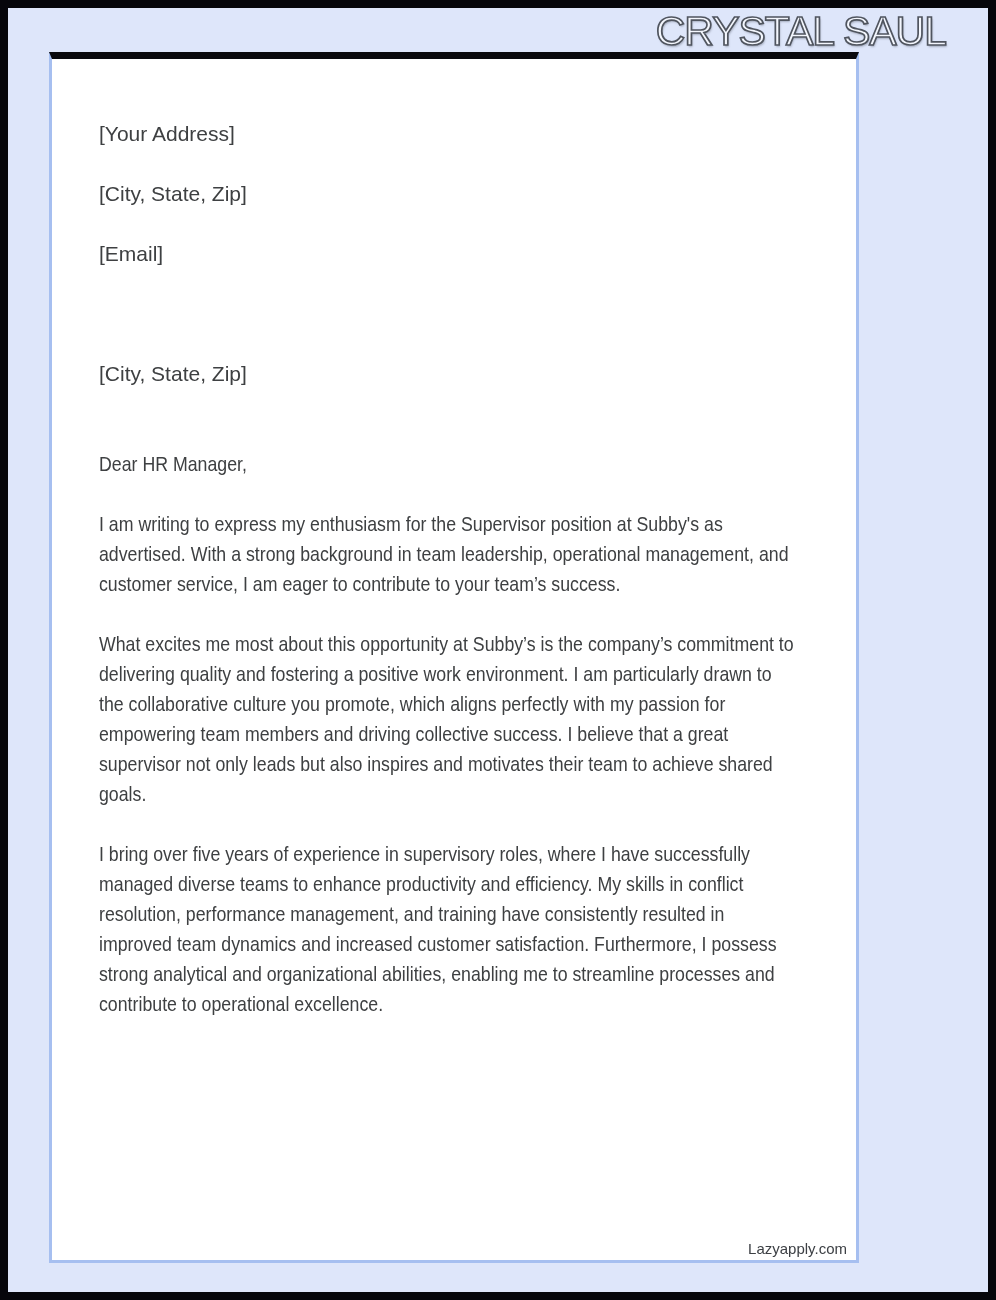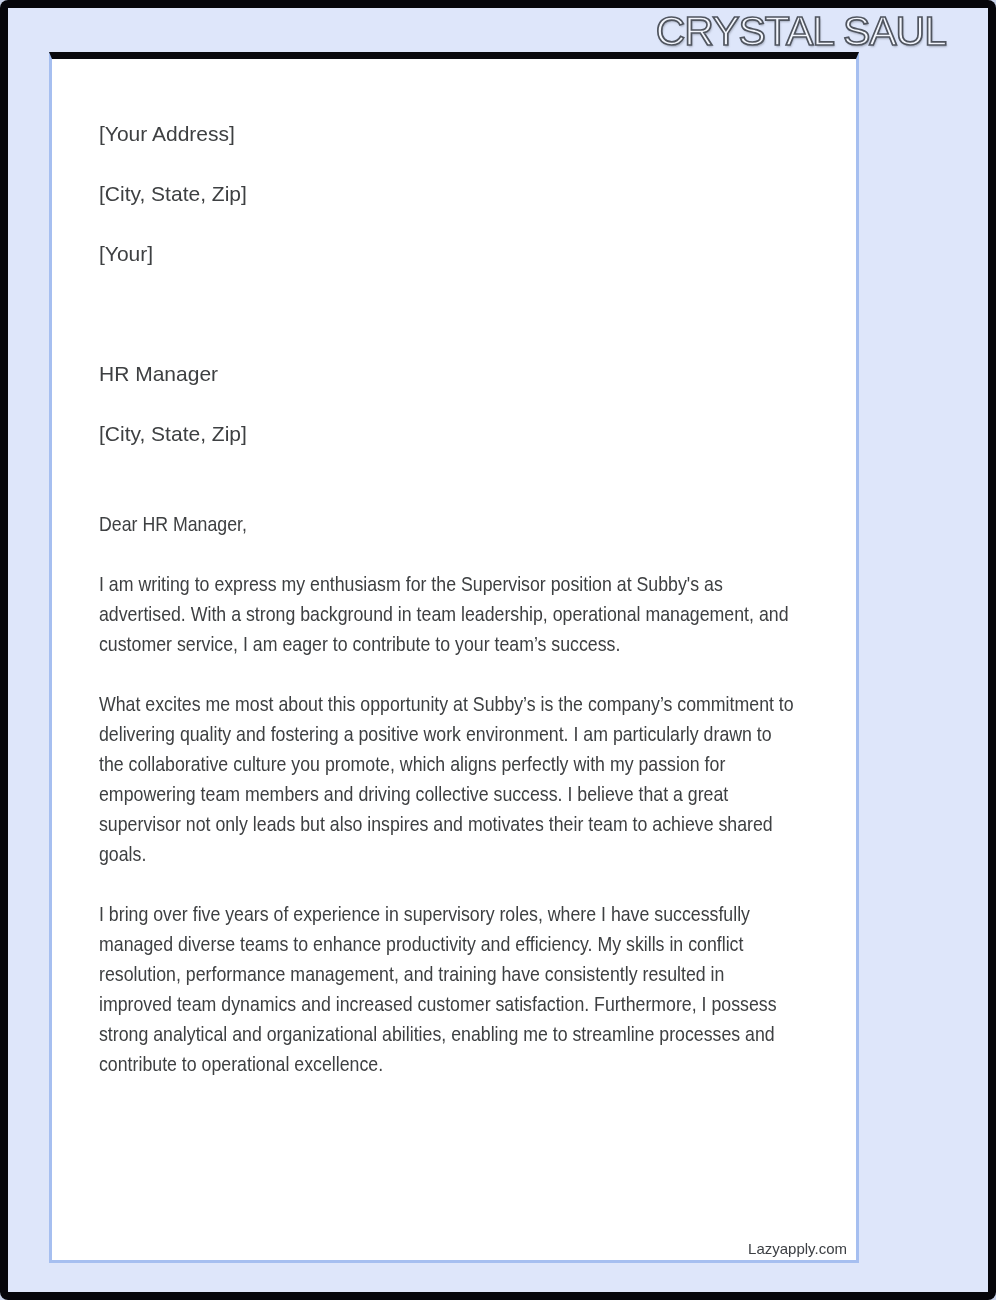--- a/index.html
+++ b/index.html
@@ -6,21 +6,20 @@
   * { box-sizing: border-box; }
 
   .frame {
     position: relative;
     width: 996px;
     height: 1300px;
     margin: 0 auto;
     background: #dee6fa;
     overflow: hidden;
     font-family: "Liberation Sans", sans-serif;
-    border-radius: 8px;
   }
 
   
   .border-overlay {
     position: absolute;
     inset: 0;
     border: 8px solid #06060b;
     z-index: 6;
     pointer-events: none;
   }
@@ -95,25 +94,24 @@
 
 <div class="frame">
 
   <div class="brand-name">CRYSTAL SAUL</div>
 
   <div class="page">
 
     <div class="block">
       <div>[Your Address]</div>
       <div>[City, State, Zip]</div>
-      <div>[Your]</div>
+      <div>[Email]</div>
     </div>
 
     <div class="block">
-      <div>HR Manager</div>
       <div>[City, State, Zip]</div>
     </div>
 
     <p class="block cond">Dear HR Manager,</p>
 
     <p class="block cond">I am writing to express my enthusiasm for the Supervisor position at Subby's as
 advertised. With a strong background in team leadership, operational management, and
 customer service, I am eager to contribute to your team’s success.</p>
     <p class="block cond">What excites me most about this opportunity at Subby’s is the company’s commitment to
 delivering quality and fostering a positive work environment. I am particularly drawn to

